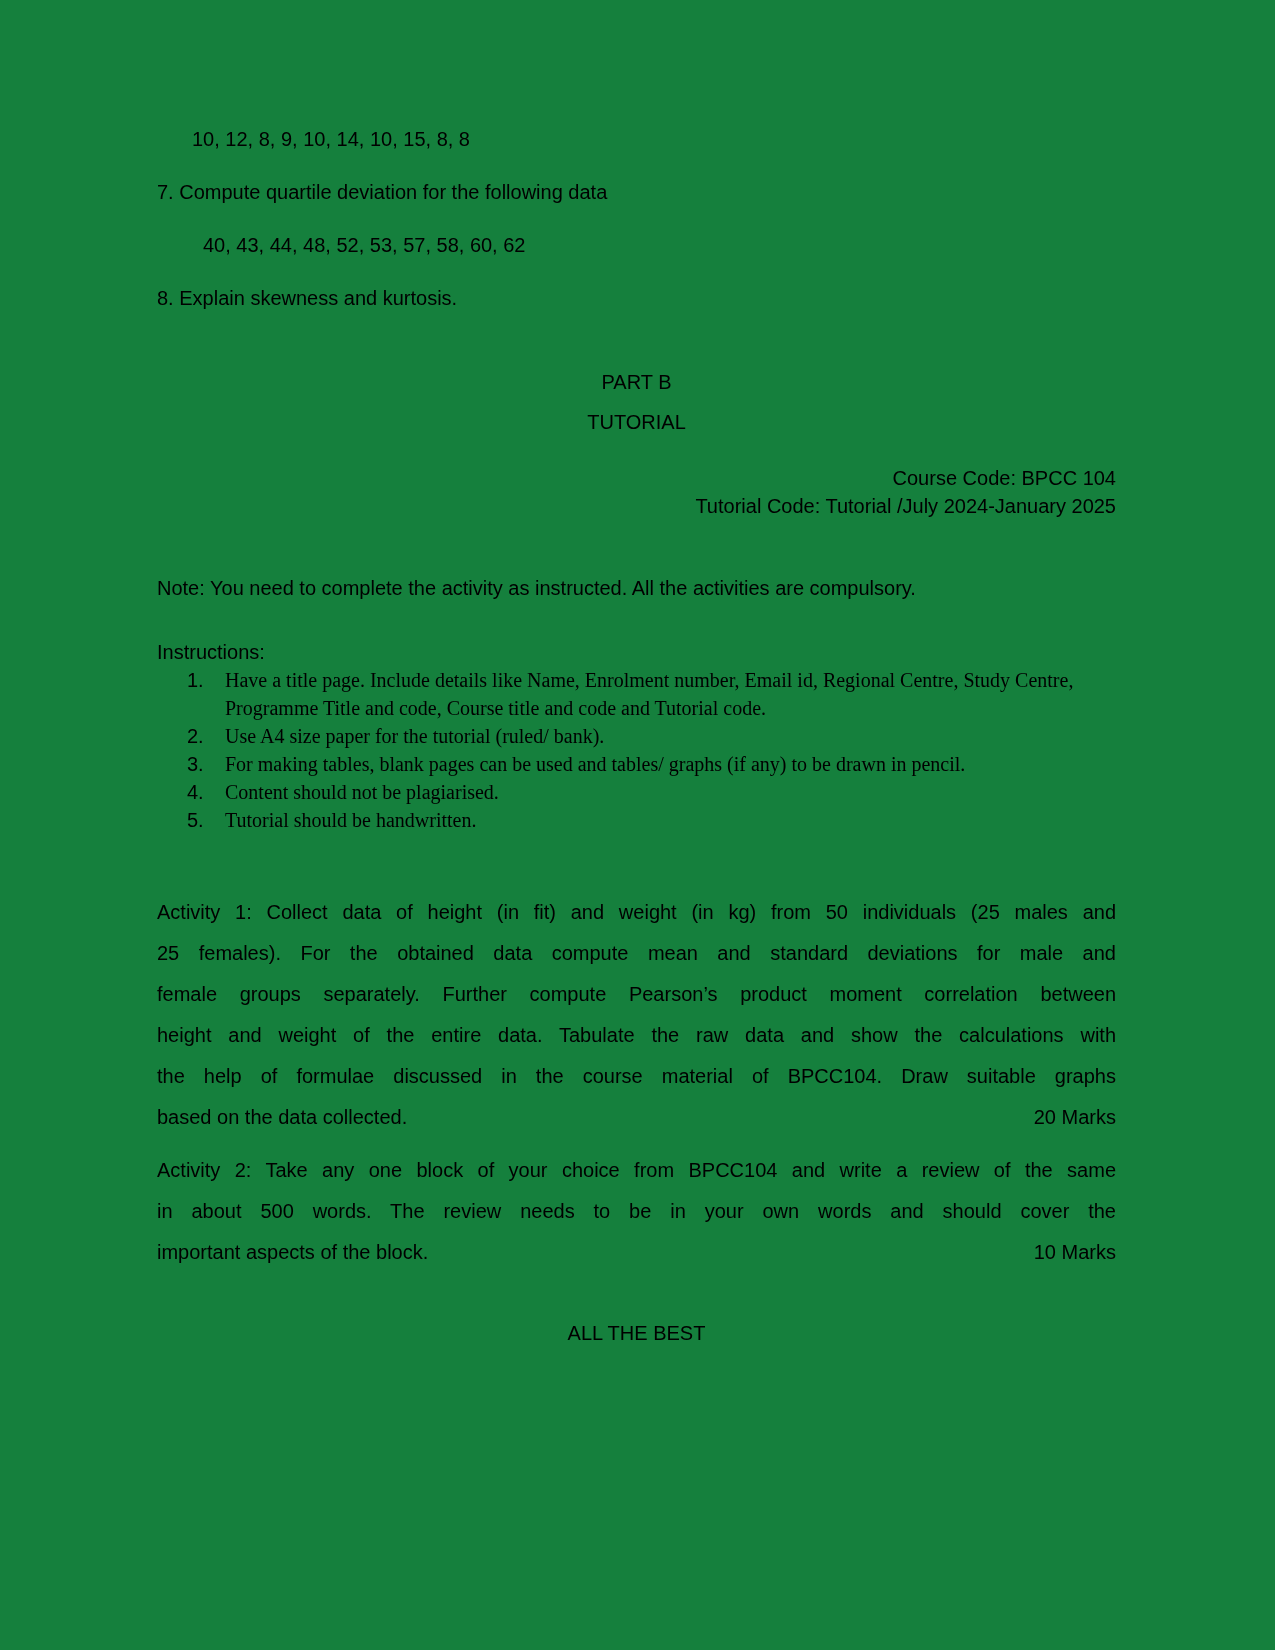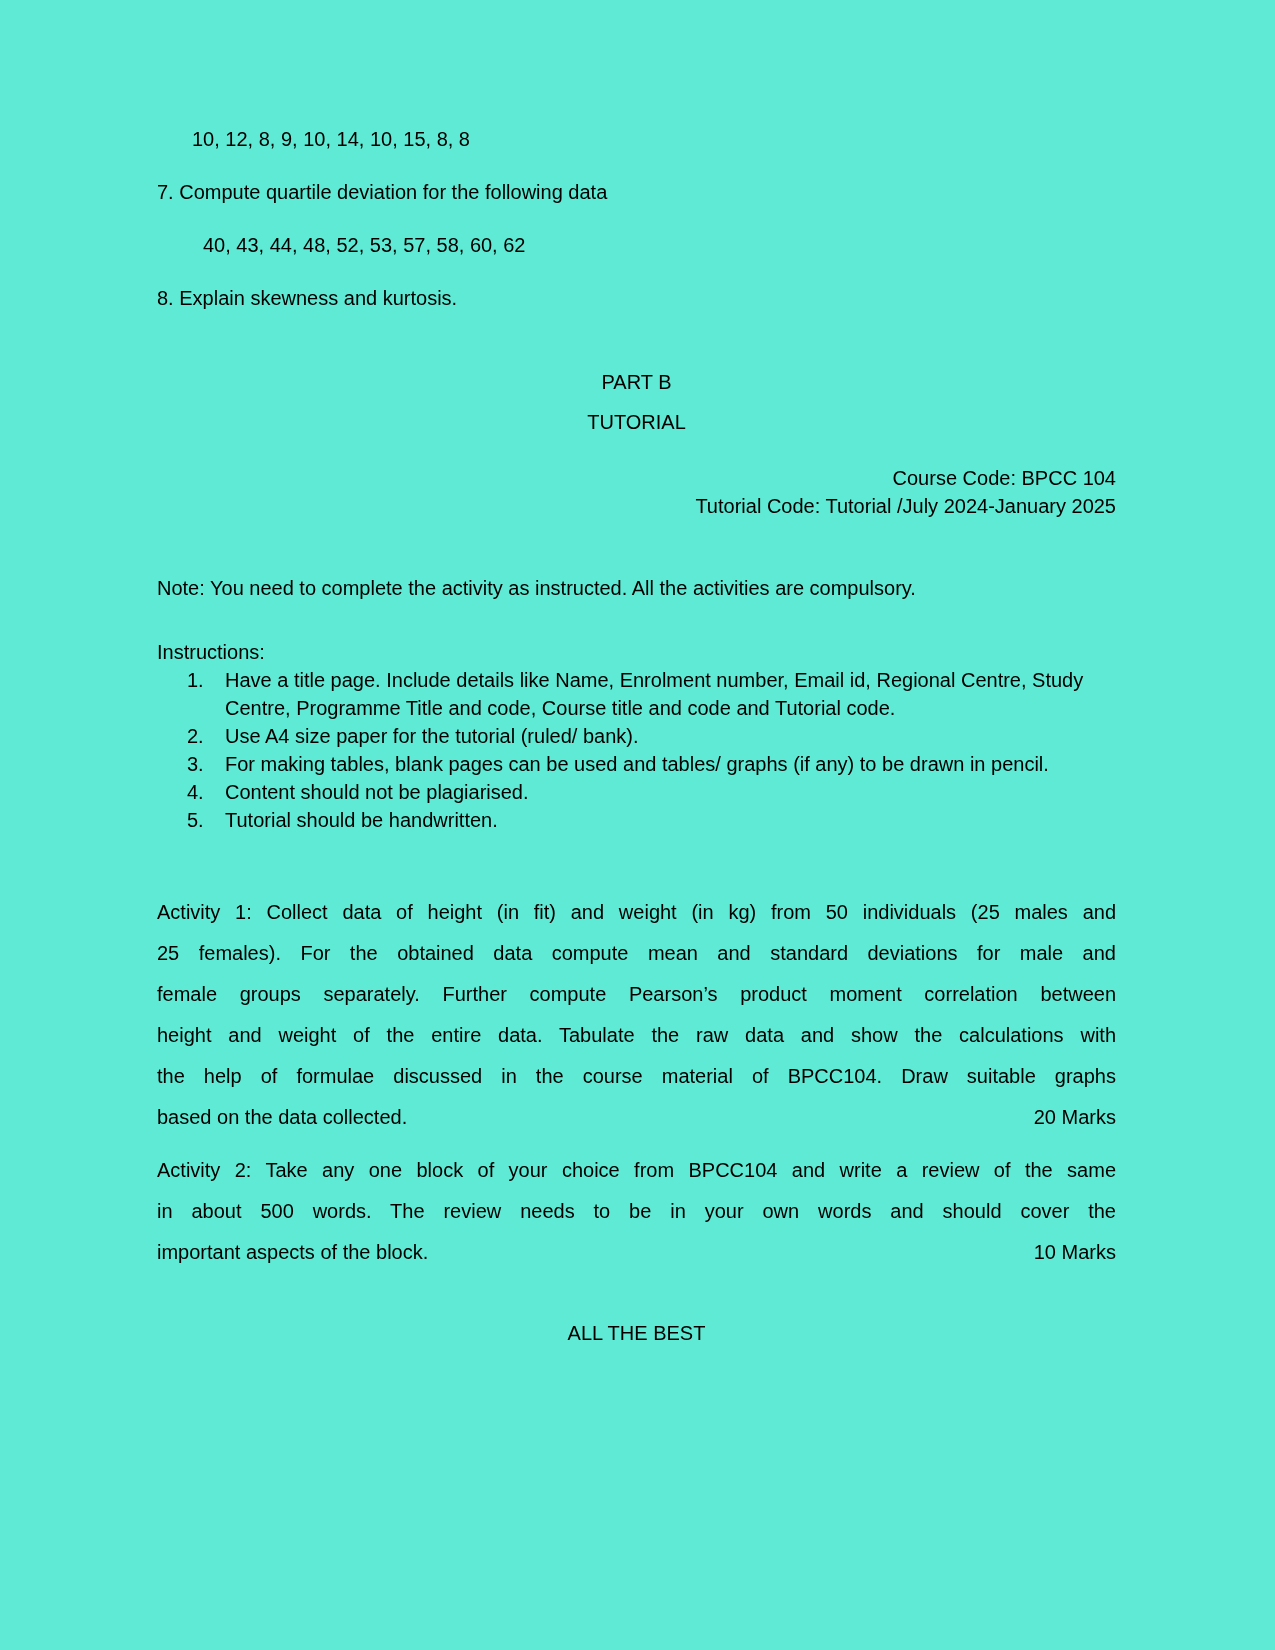--- a/index.html
+++ b/index.html
@@ -4,21 +4,21 @@
 <style>
   html, body {
     margin: 0;
     padding: 0;
     background: #ffffff;
   }
   .page {
     position: relative;
     width: 1275px;
     height: 1650px;
-    background: #5eead4;
+    background: #15803d;
     color: #000000;
     font-family: "Liberation Sans", "DejaVu Sans", sans-serif;
     font-size: 20px;
     overflow: hidden;
   }
   .content {
     padding: 126px 159px 0 157px; 
   }
   p { margin: 0; }
 
@@ -69,21 +69,21 @@
     line-height: 28px;
   }
   .instr-list li {
     display: flex;
     align-items: flex-start;
   }
   .instr-num {
     flex: 0 0 38px;
     margin-left: 30px;
   }
-  .instr-text { flex: 1; }
+  .instr-text { flex: 1; font-family: Liberation Serif, serif; }
 
   
   .activity { margin-top: 58px; }
   .activity.second { margin-top: 12px; }
   .jline {
     line-height: 41px;
     text-align: justify;
     text-align-last: justify;
   }
   .last-line {

